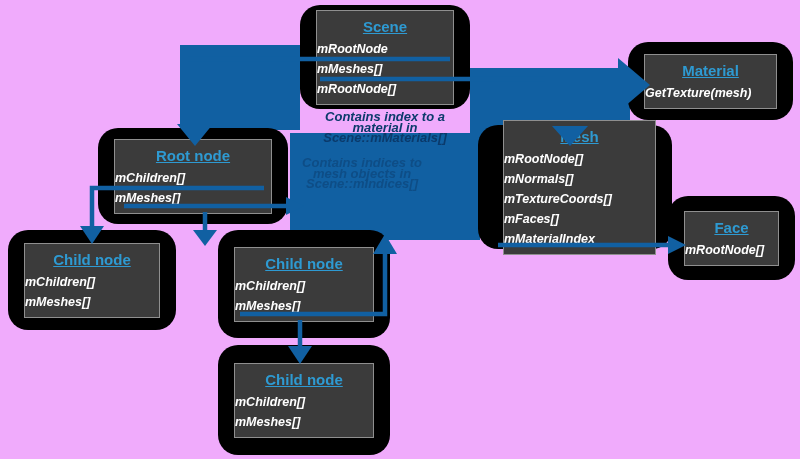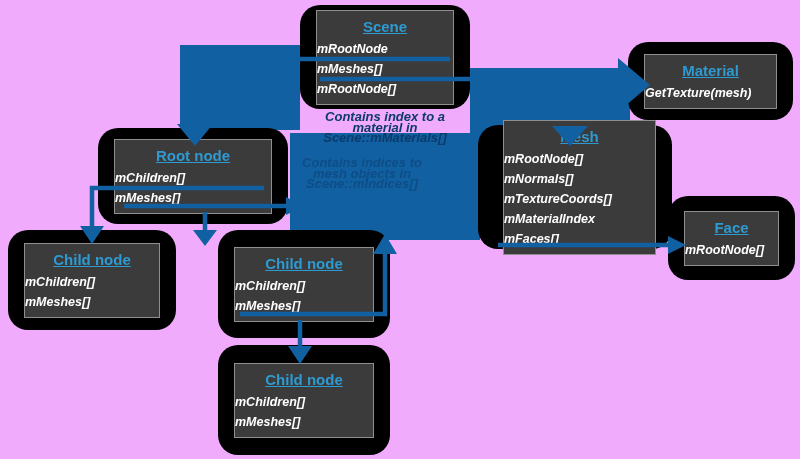--- a/index.html
+++ b/index.html
@@ -75,22 +75,22 @@
       <div class="member">mMeshes[]</div>
     </div>
   </div>
 
   <div class="node" style="left:478px;top:125px;width:185px;height:124px;padding-left:9px;">
     <div class="inner">
       <div class="node-title">Mesh</div>
       <div class="member">mRootNode[]</div>
       <div class="member">mNormals[]</div>
       <div class="member">mTextureCoords[]</div>
+      <div class="member">mFaces[]</div>
       <div class="member">mMaterialIndex</div>
-      <div class="member">mFaces[]</div>
     </div>
   </div>
 
   <div class="node" style="left:668px;top:196px;width:127px;height:84px;">
     <div class="inner">
       <div class="node-title">Face</div>
       <div class="member">mRootNode[]</div>
     </div>
   </div>
 

